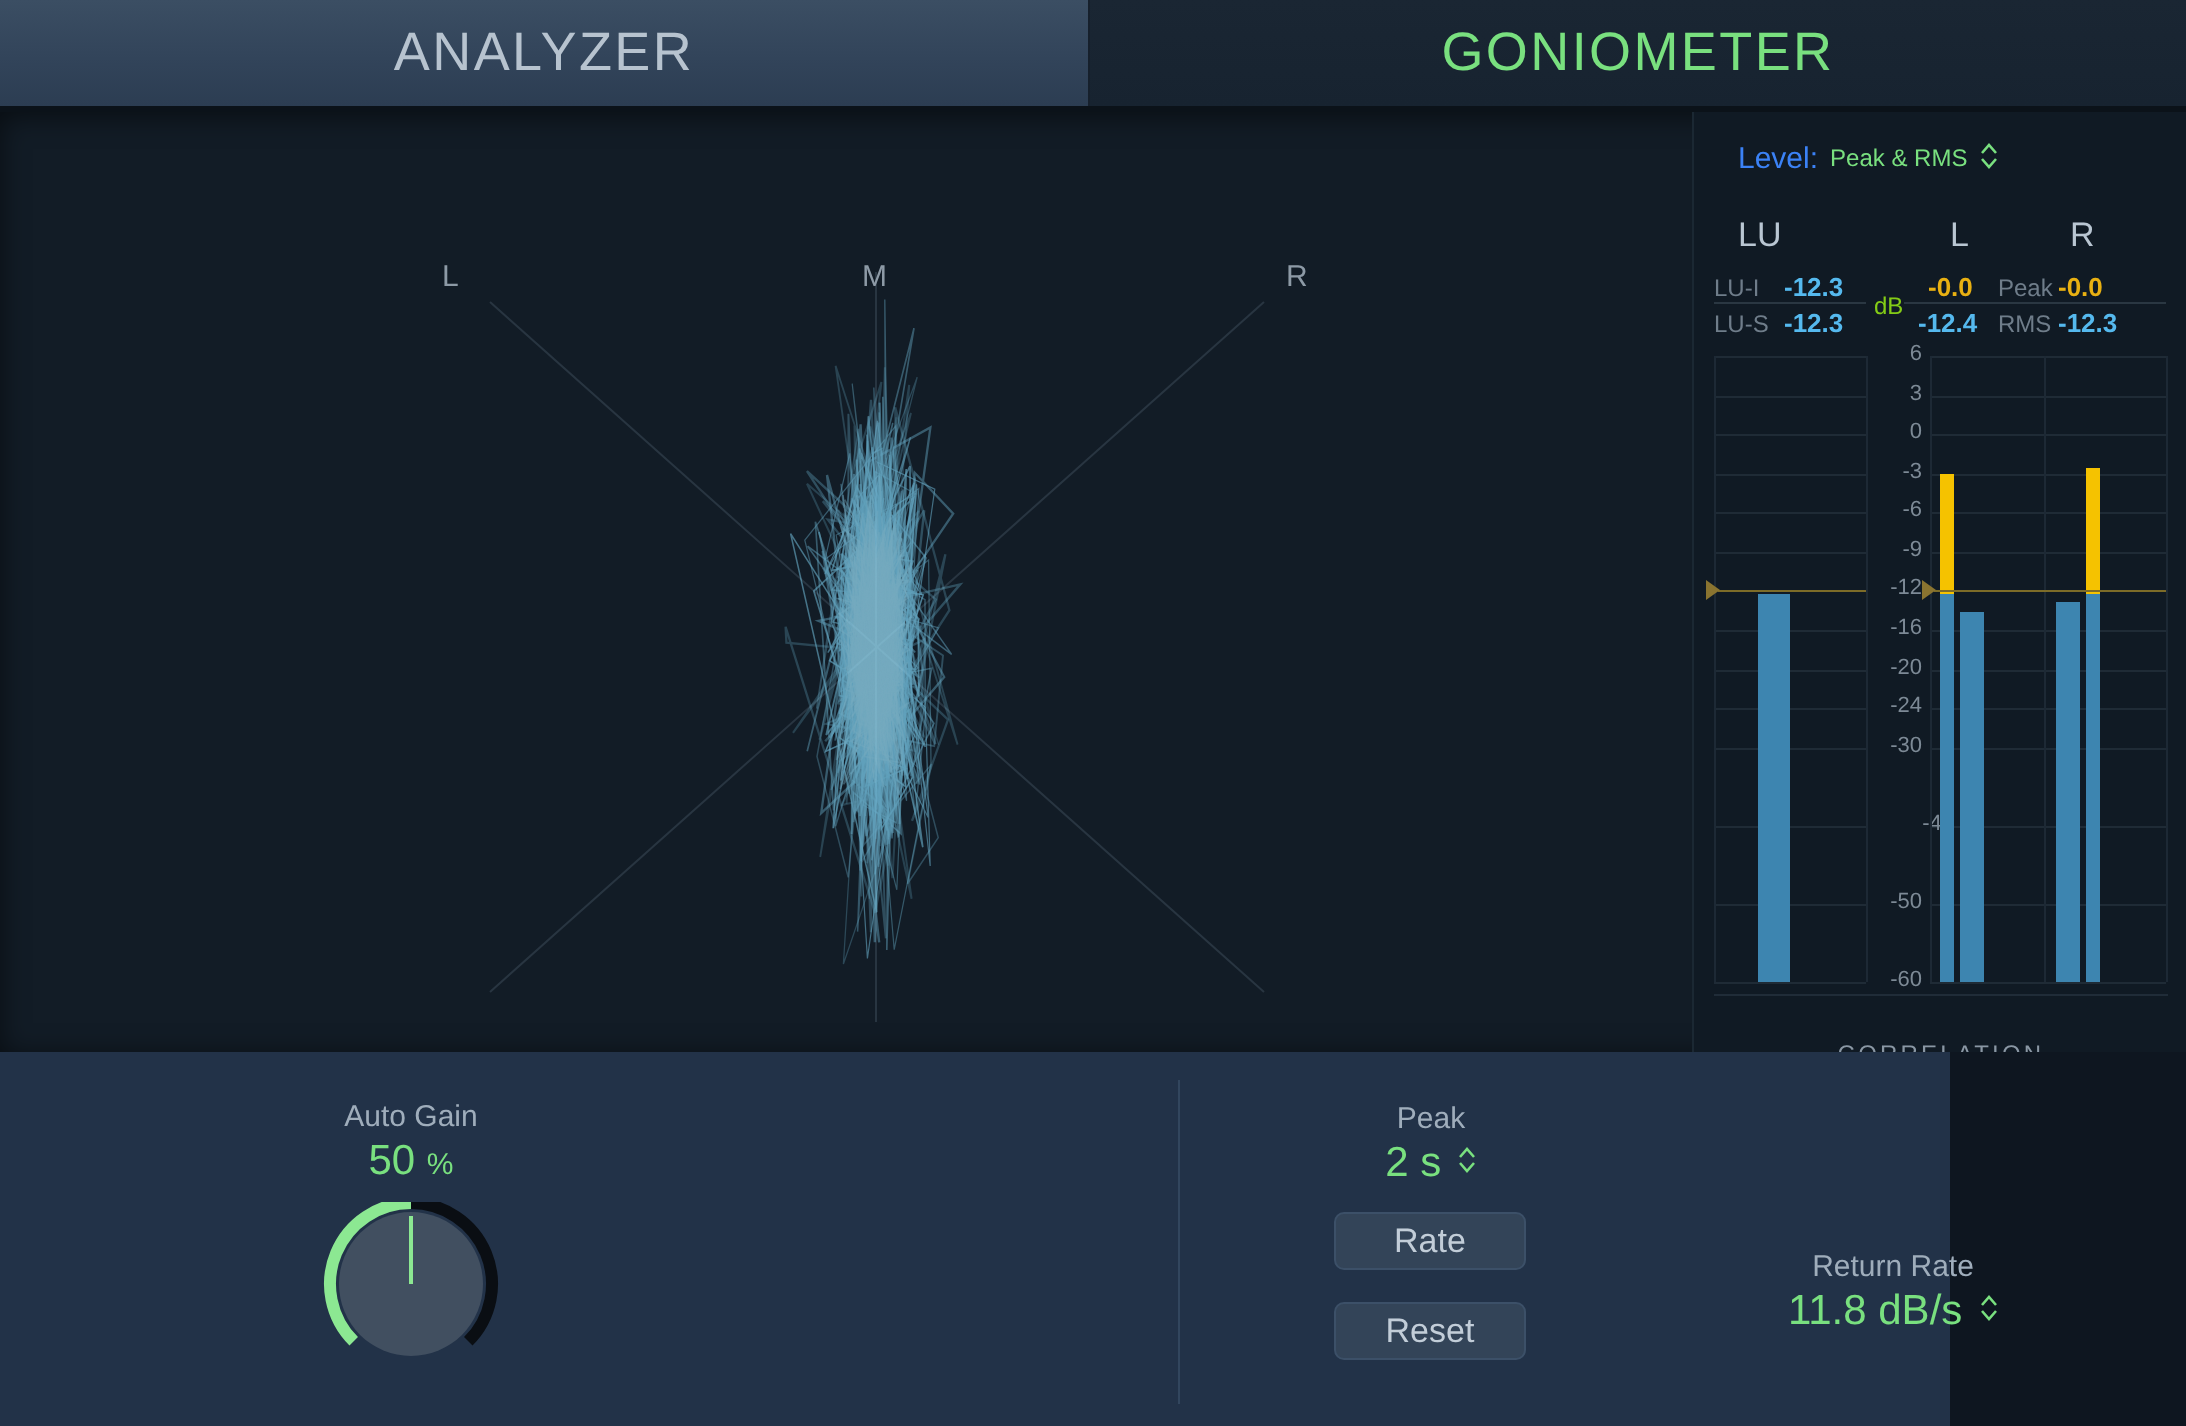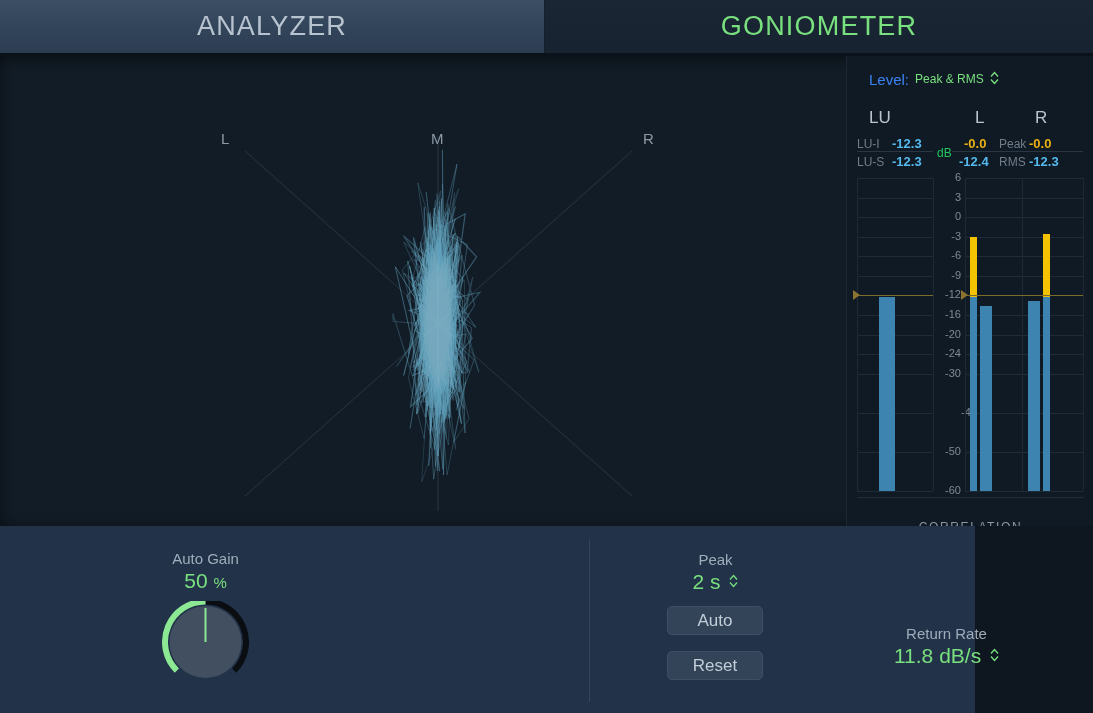--- a/index.html
+++ b/index.html
@@ -58,21 +58,21 @@
   .levelrow .val { color:#79e07f; font-size:12px; }
   .chev { color:#79e07f; font-size:12px; line-height:1; display:inline-block; }
 
   
   .readouts { position:absolute; left:0; top:52px; width:247px; height:60px; }
   .rd { position:absolute; font-size:13px; white-space:nowrap; }
   .rd.head { font-size:17px; color:#b9c6d2; }
   .rd.lbl { color:#6f7d8a; font-size:12px; }
   .rd.blue { color:#55b9ee; font-weight:bold; }
   .rd.yellow { color:#e8b012; font-weight:bold; }
-  .rd.db { color:#22c55e; font-size:12px; }
+  .rd.db { color:#84cc16; font-size:12px; }
   .rd-sep { position:absolute; height:1px; background:#2a3742; }
 
   .scalearea { position:absolute; left:0; top:112px; width:247px; height:325px; }
   .tickline { position:absolute; height:1px; background:#1f2b36; }
   .ticklabel {
     position:absolute; font-size:11px; color:#7d8a96; text-align:right; width:26px;
   }
   .vrule { position:absolute; width:1px; background:#1d2935; }
   .bar { position:absolute; }
   .bar.blue { background:#3d85b0; }
@@ -389,21 +389,21 @@
         <span class="chev" style="margin-left:3px;">
           <svg width="9" height="16" viewBox="0 0 9 16">
             <path d="M1 6.5 L4.5 2.5 L8 6.5" stroke="#79e07f" stroke-width="1.3" fill="none"></path>
             <path d="M1 9.5 L4.5 13.5 L8 9.5" stroke="#79e07f" stroke-width="1.3" fill="none"></path>
           </svg>
         </span>
       </div>
     </div>
 
     <div class="btn" style="left:667px; top:80px; width:96px; height:29px;">
-      <span>Auto</span>
+      <span>Rate</span>
     </div>
     <div class="btn" style="left:667px; top:125px; width:96px; height:29px;">
       <span>Reset</span>
     </div>
 
     <div class="ctl" style="left:884px; top:99px; width:125px;">
       <div class="ctl-title">Return Rate</div>
       <div class="ctl-value">
         <span>11.8 dB/s</span>
         <span class="chev" style="margin-left:3px;">

